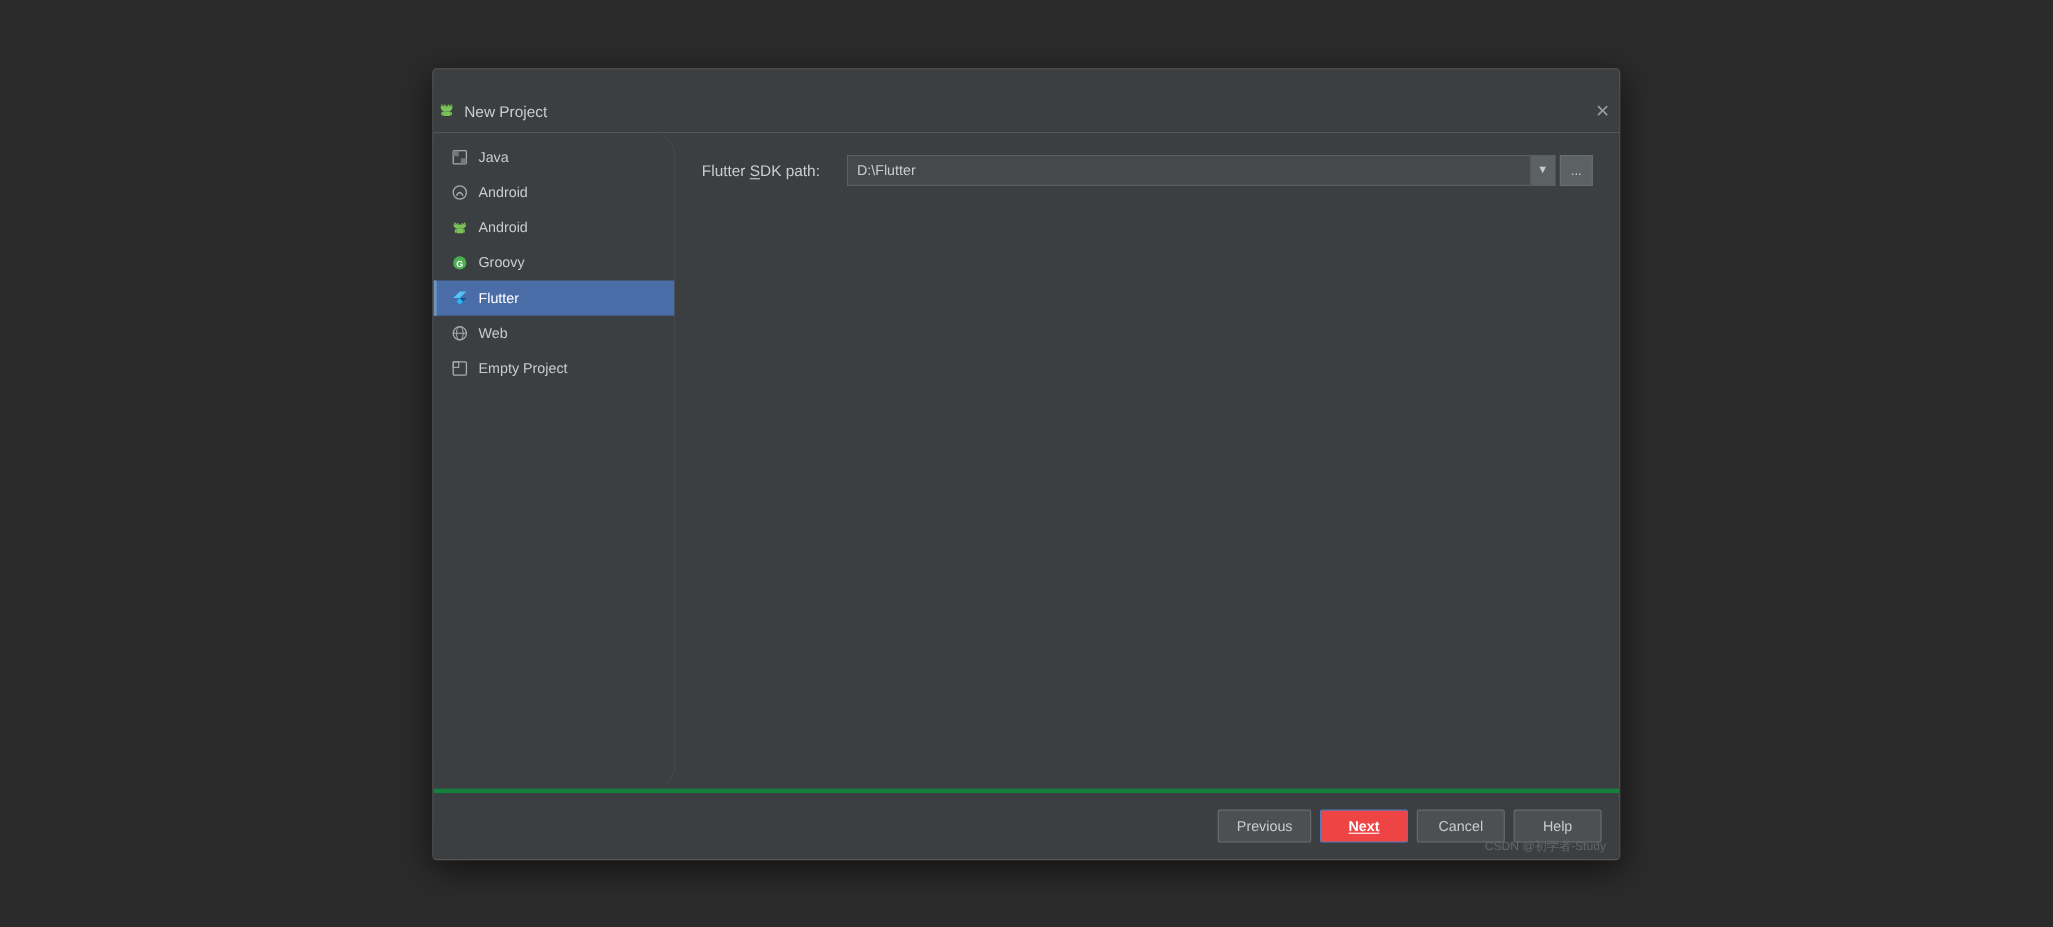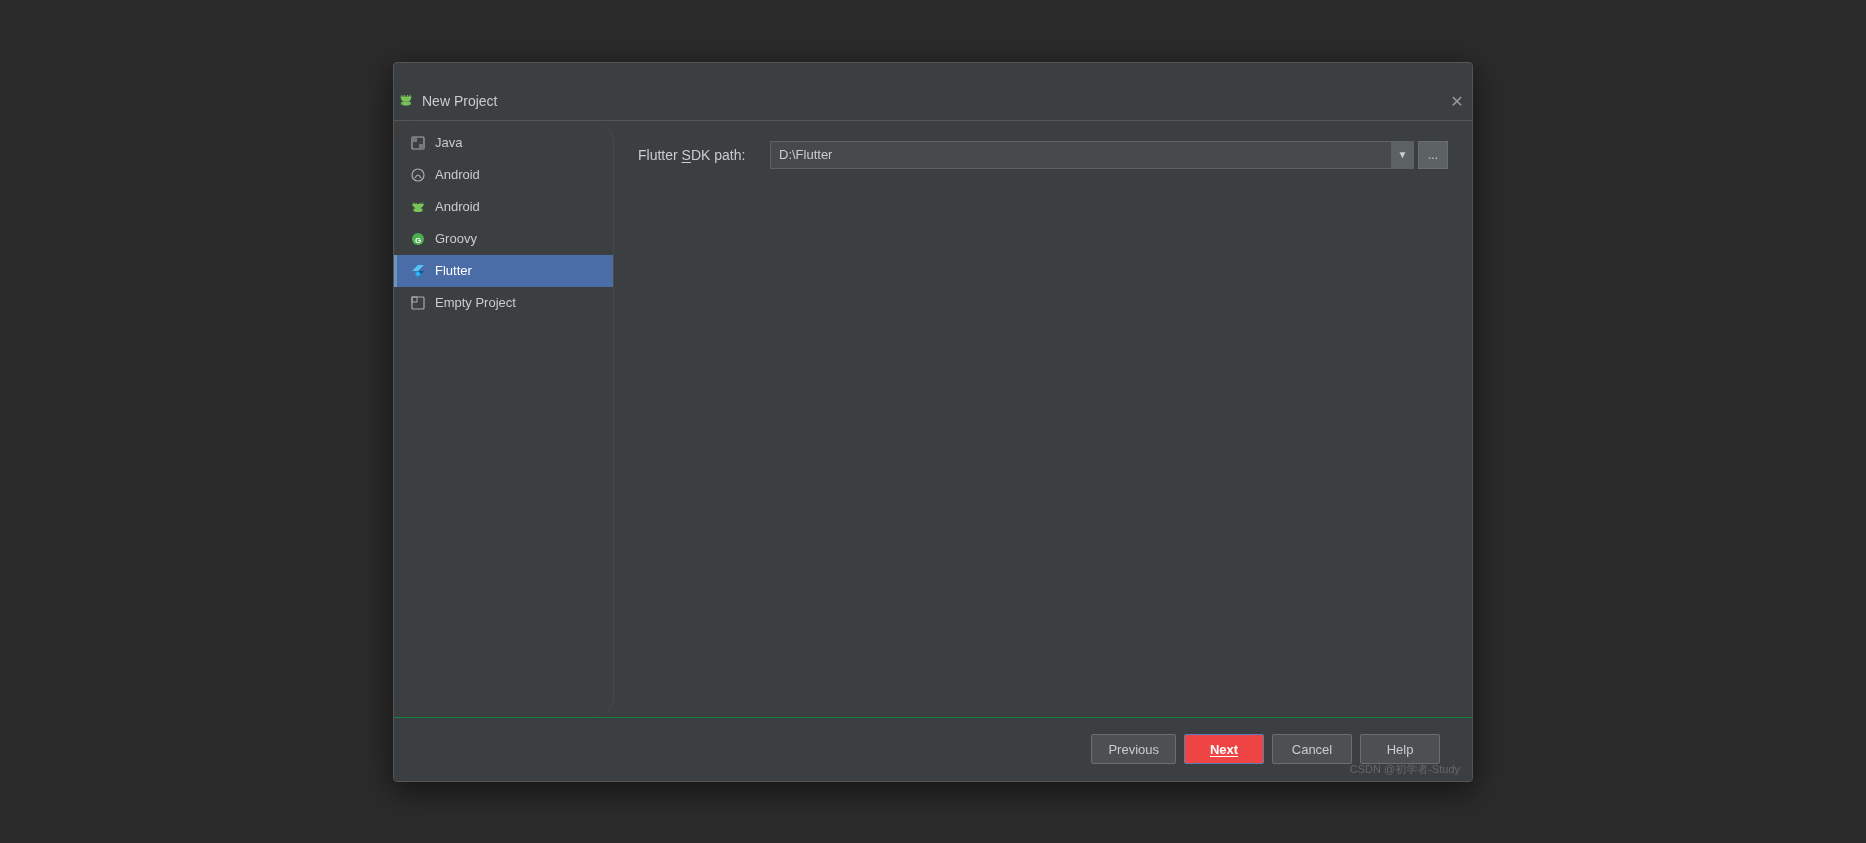--- a/index.html
+++ b/index.html
@@ -188,25 +188,25 @@
       cursor: pointer;
       display: flex;
       align-items: center;
       justify-content: center;
       flex-shrink: 0;
       min-width: 30px;
     }
 
     .dialog-footer {
       background: #3c3f41;
-      border-top: 1px solid #15803d;
+      border-top: 4px solid #15803d;
       display: flex;
       align-items: center;
       justify-content: flex-end;
-      padding: 12px 32px;
+      padding: 12px 16px;
       gap: 8px;
       flex-shrink: 0;
       height: 64px;
     }
 
     .footer-right {
       display: flex;
       gap: 8px;
       align-items: center;
     }
@@ -333,20 +333,30 @@
           <svg width="16" height="16" viewBox="0 0 16 16">
             <polygon points="2,8 8,2 14,2 8,8" fill="#54c5f8"></polygon>
             <polygon points="8,8 14,8 8,14" fill="#01579b"></polygon>
             <polygon points="5,11 8,8 11,11 8,14" fill="#29b6f6"></polygon>
           </svg>
         </span>
         <span>Flutter</span>
       </div>
 
 
+      <div class="sidebar-item">
+        <span class="icon">
+          <svg width="16" height="16" viewBox="0 0 16 16">
+            <circle cx="8" cy="8" r="6" fill="none" stroke="#aaa" stroke-width="1.2"></circle>
+            <ellipse cx="8" cy="8" rx="3" ry="6" fill="none" stroke="#aaa" stroke-width="1"></ellipse>
+            <line x1="2" y1="8" x2="14" y2="8" stroke="#aaa" stroke-width="1"></line>
+          </svg>
+        </span>
+        <span>Web</span>
+      </div>
 
       <div class="sidebar-item">
         <span class="icon">
           <svg width="16" height="16" viewBox="0 0 16 16">
             <rect x="2" y="2" width="12" height="12" rx="1" fill="none" stroke="#aaa" stroke-width="1.2"></rect>
             <rect x="2" y="2" width="5" height="5" fill="none" stroke="#aaa" stroke-width="1"></rect>
           </svg>
         </span>
         <span>Empty Project</span>
       </div>

